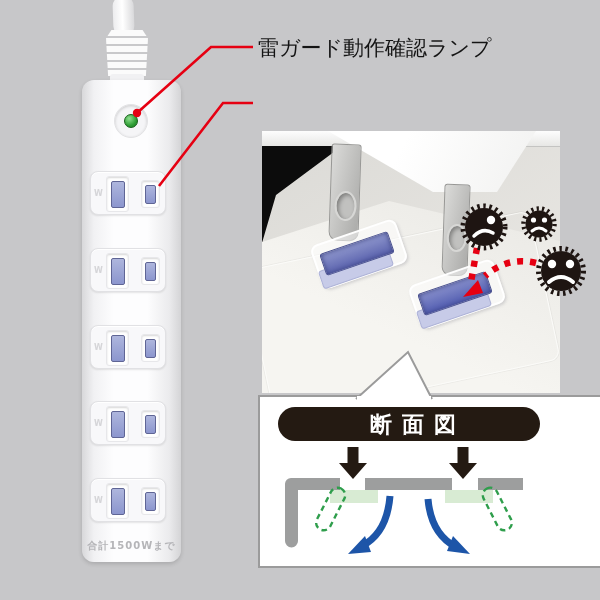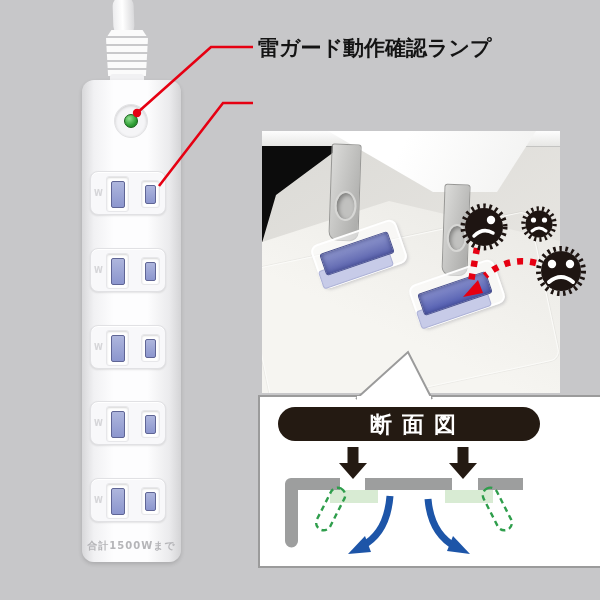--- a/index.html
+++ b/index.html
@@ -31,21 +31,21 @@
   .blue{margin:4px auto 0;background:linear-gradient(180deg,#aeb6dd,#8c96ce);
         border:1px solid #5f6595;border-radius:2px;}
   .blue-l{width:12px;height:25px;}
   .blue-r{width:9px;height:17px;}
   .wmark{position:absolute;left:3px;top:50%;transform:translateY(-50%);
          font-size:8px;font-weight:bold;color:#d5d5d8;}
   .rating{left:82px;top:540px;width:99px;text-align:center;font-size:10px;line-height:12px;
           color:#b5b5b8;font-weight:bold;letter-spacing:1px;}
 
   
-  .label{color:#141414;font-size:21px;font-weight:bold;white-space:nowrap;z-index:5;}
+  .label{color:#141414;font-size:21px;font-weight:normal;white-space:nowrap;z-index:5;}
   .label1{left:258px;top:34px;}
   .label2{left:258px;top:90px;}
   .anno-svg{left:0;top:0;z-index:5;pointer-events:none;}
 
   
   .photo{left:262px;top:131px;width:298px;height:262px;overflow:hidden;z-index:1;
          background:linear-gradient(150deg,#dbdad6,#eceae6);}
   .photo .layer{position:absolute;left:0;top:0;width:100%;height:100%;}
   .topstrip{position:absolute;left:0;top:0;width:298px;height:15px;
             background:linear-gradient(#fdfdfd,#e7e7e5);border-bottom:1px solid #c4c4c2;}

